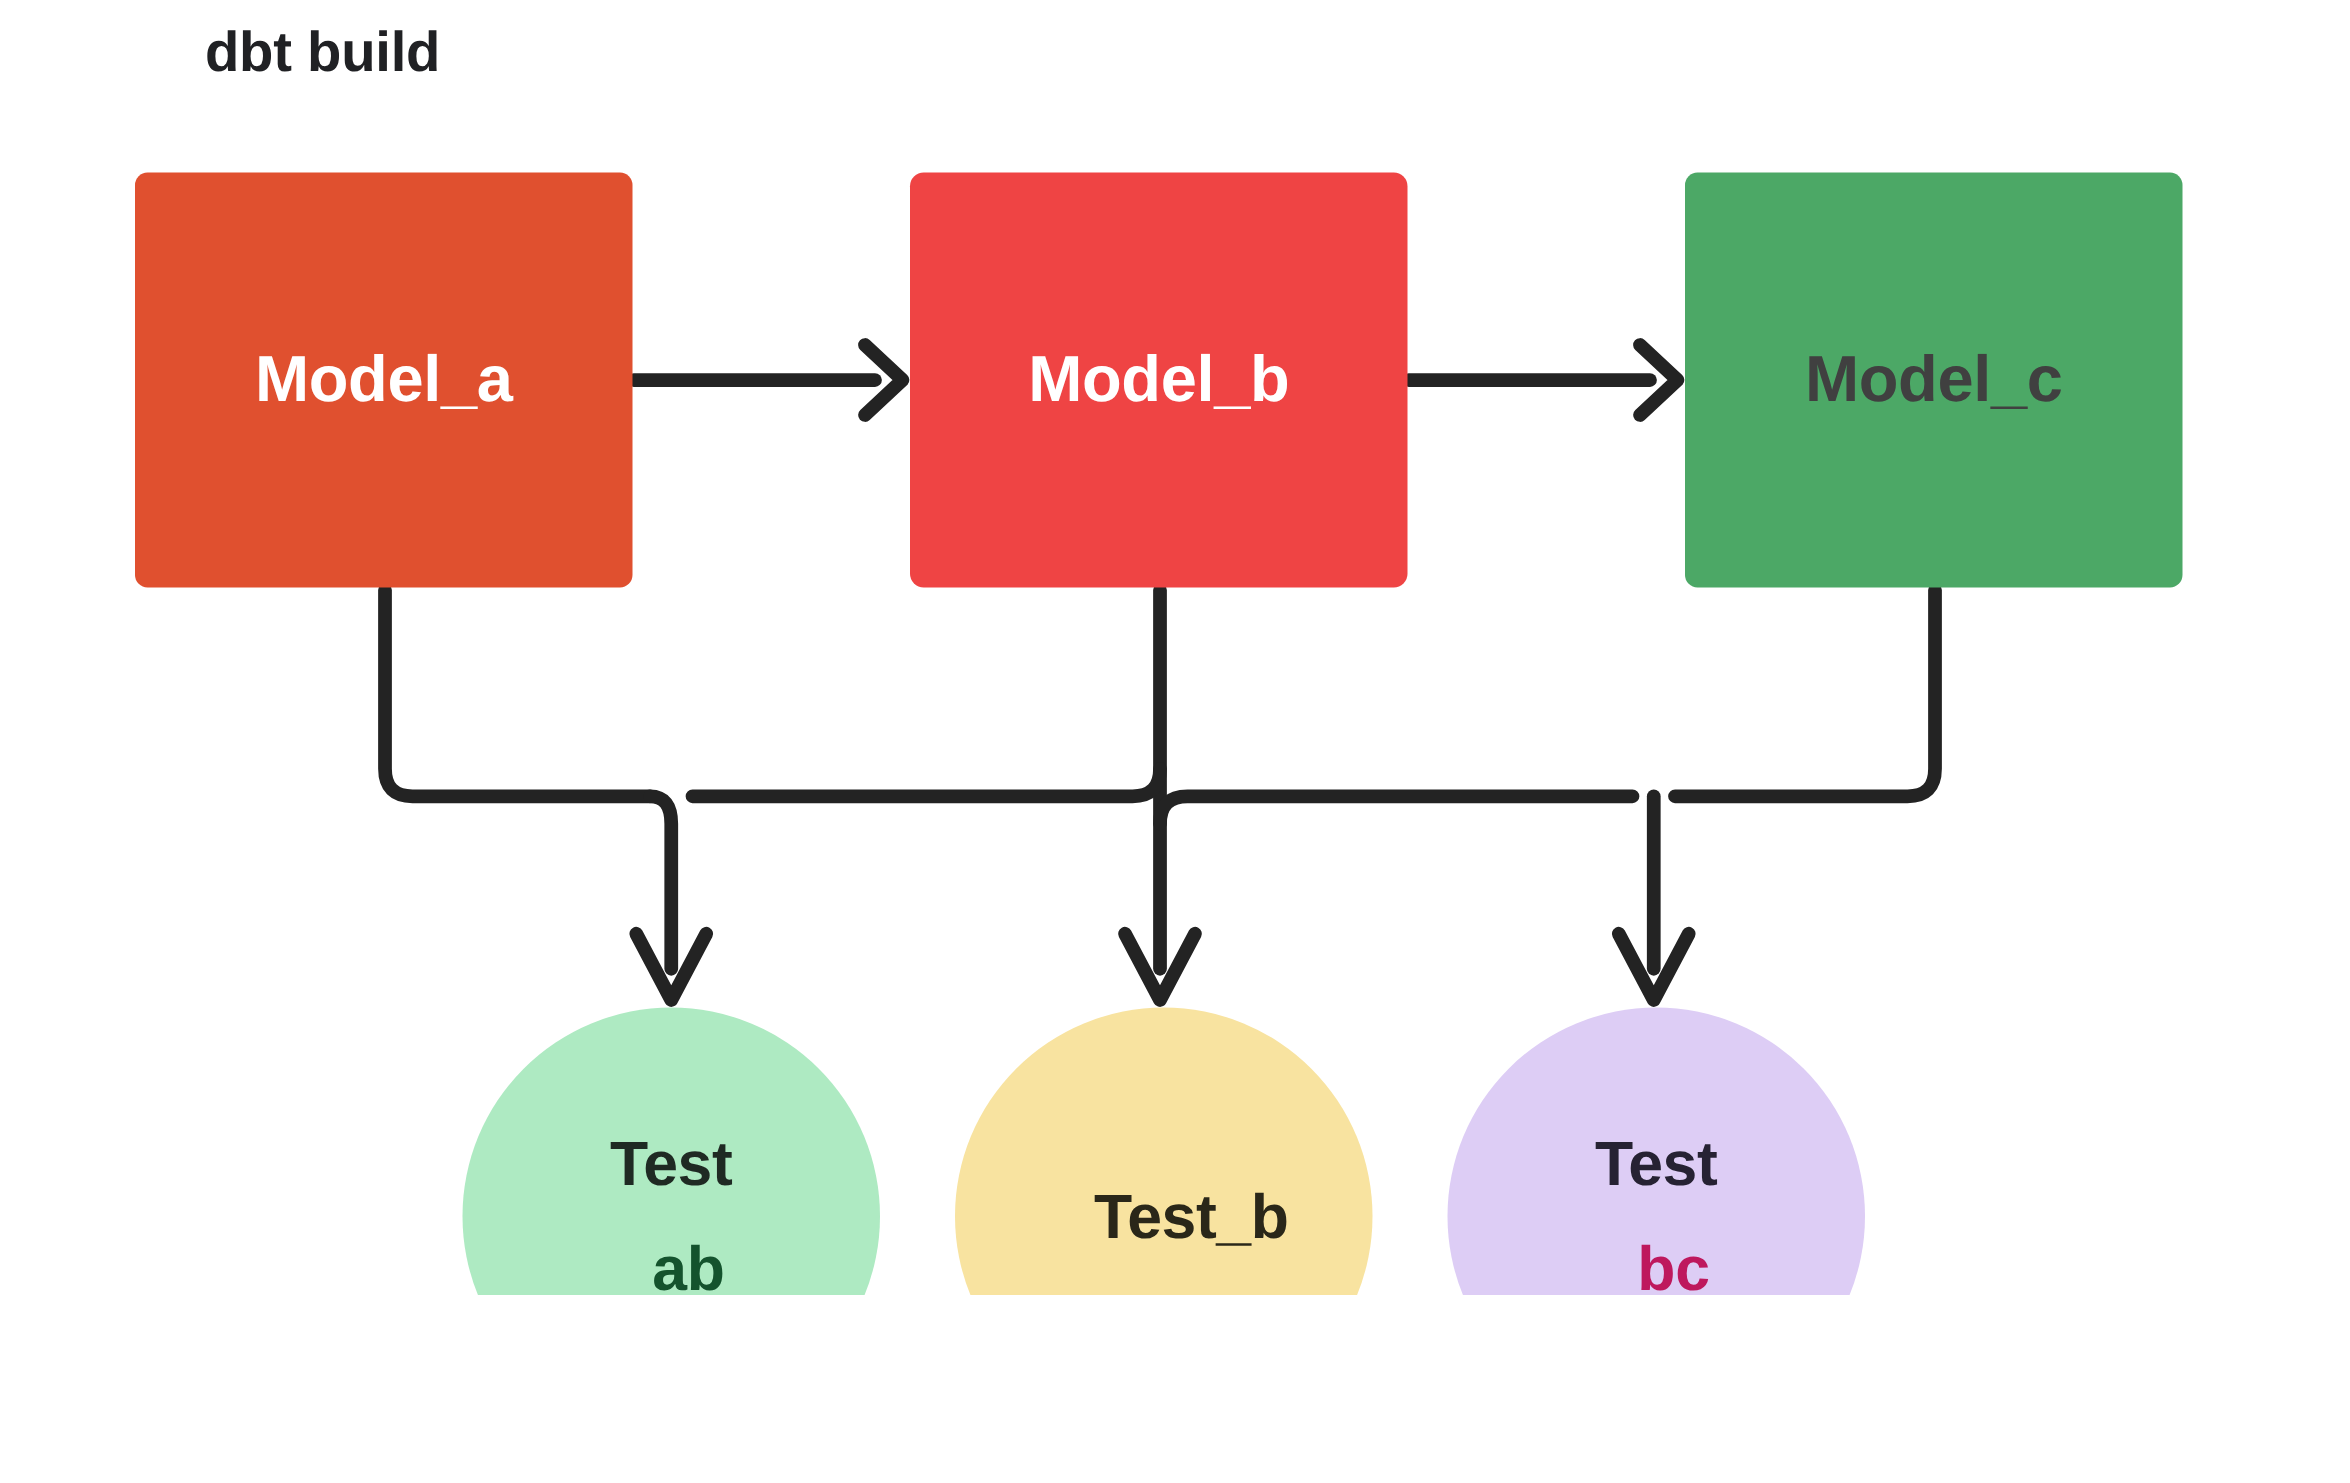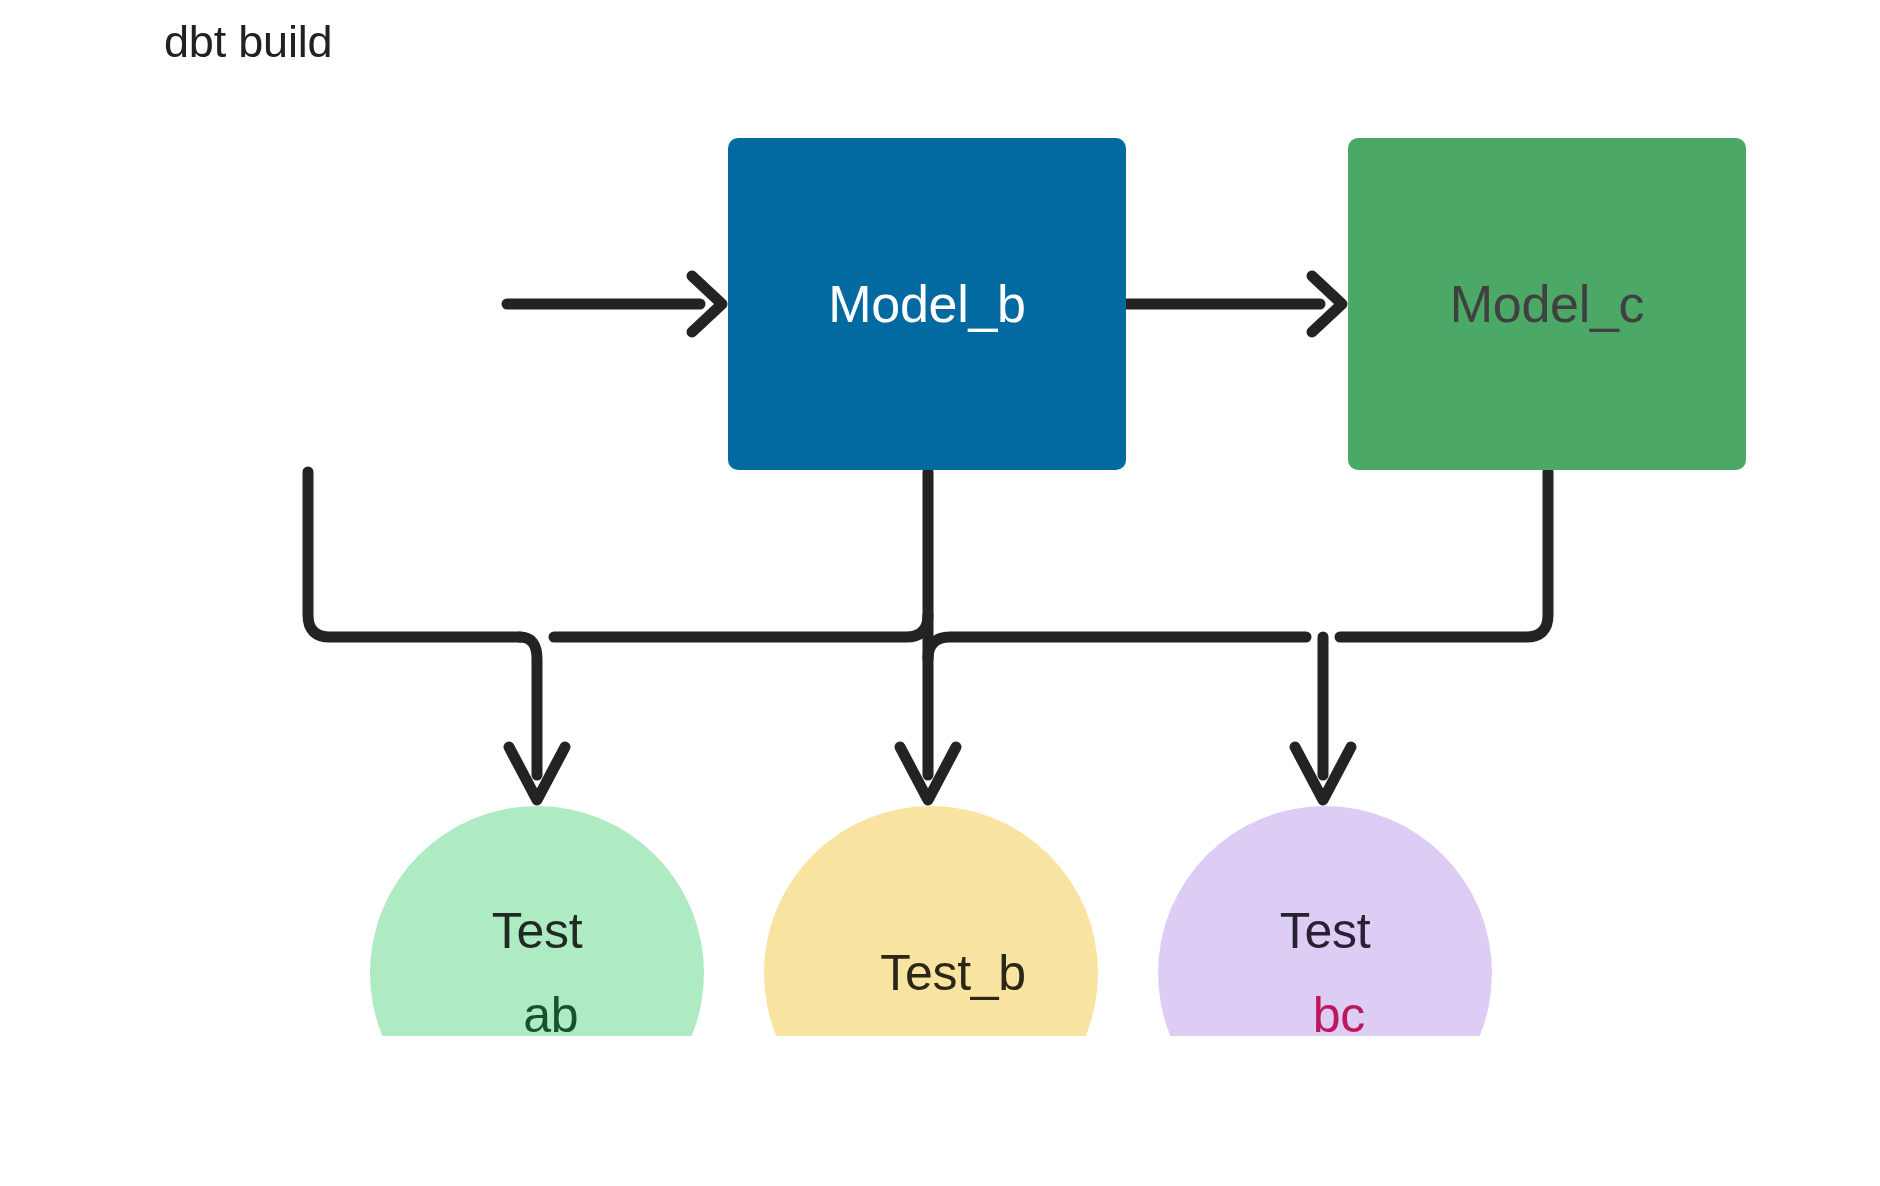--- a/index.html
+++ b/index.html
@@ -10,20 +10,21 @@
   body {
     font-family: "Liberation Sans", sans-serif;
     -webkit-font-smoothing: antialiased;
   }
   #canvas {
     position: relative;
     width: 1880px;
     height: 1036px;
     background: #ffffff;
     overflow: hidden;
+    font-weight: bold;
   }
   #wires {
     position: absolute;
     left: 0;
     top: 0;
     width: 1880px;
     height: 1186px;
     pointer-events: none;
   }
   .diagram-title {
@@ -124,22 +125,25 @@
         <path d="M 1340 637 L 1526 637 Q 1548 637 1548 615 L 1548 472"></path>
       </g>
 
       <g>
         <path d="M 1295 747 L 1323 800 L 1351 747" fill="none"></path>
       </g>
 
     </g>
   </svg>
 
+  <div class="model-node" id="model-a" style="background: rgb(224, 80, 47);">
+    <span class="model-label" style="color: rgb(255, 255, 255);">Model_a</span>
+  </div>
 
-  <div class="model-node" id="model-b" style="background: #0369a1;">
+  <div class="model-node" id="model-b" style="background: #ef4444; border-radius: 11px;">
     <span class="model-label" style="color: rgb(255, 255, 255);">Model_b</span>
   </div>
 
   <div class="model-node" id="model-c" style="background: rgb(76, 168, 102);">
     <span class="model-label" style="color: #404040;">Model_c</span>
   </div>
 
   <div class="test-node" id="test-ab" style="background: rgb(174, 234, 194);">
     <span class="test-label" style="color: rgb(31, 42, 35);">Test</span>
     <span class="test-label" style="color: #14532d;">_ab</span>

